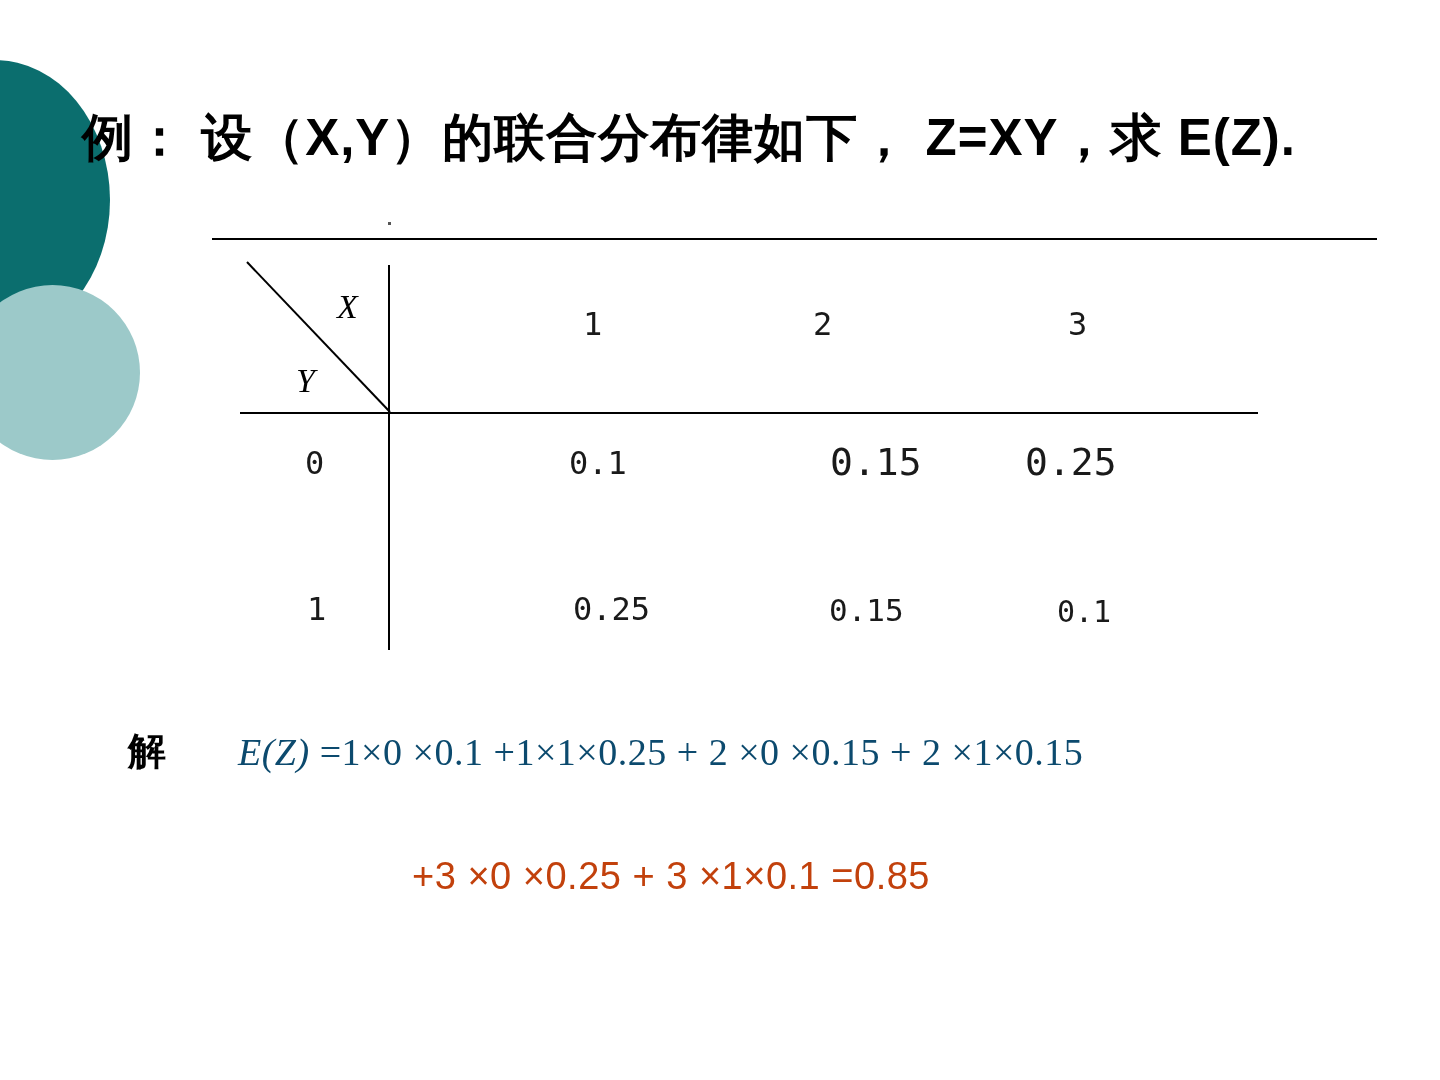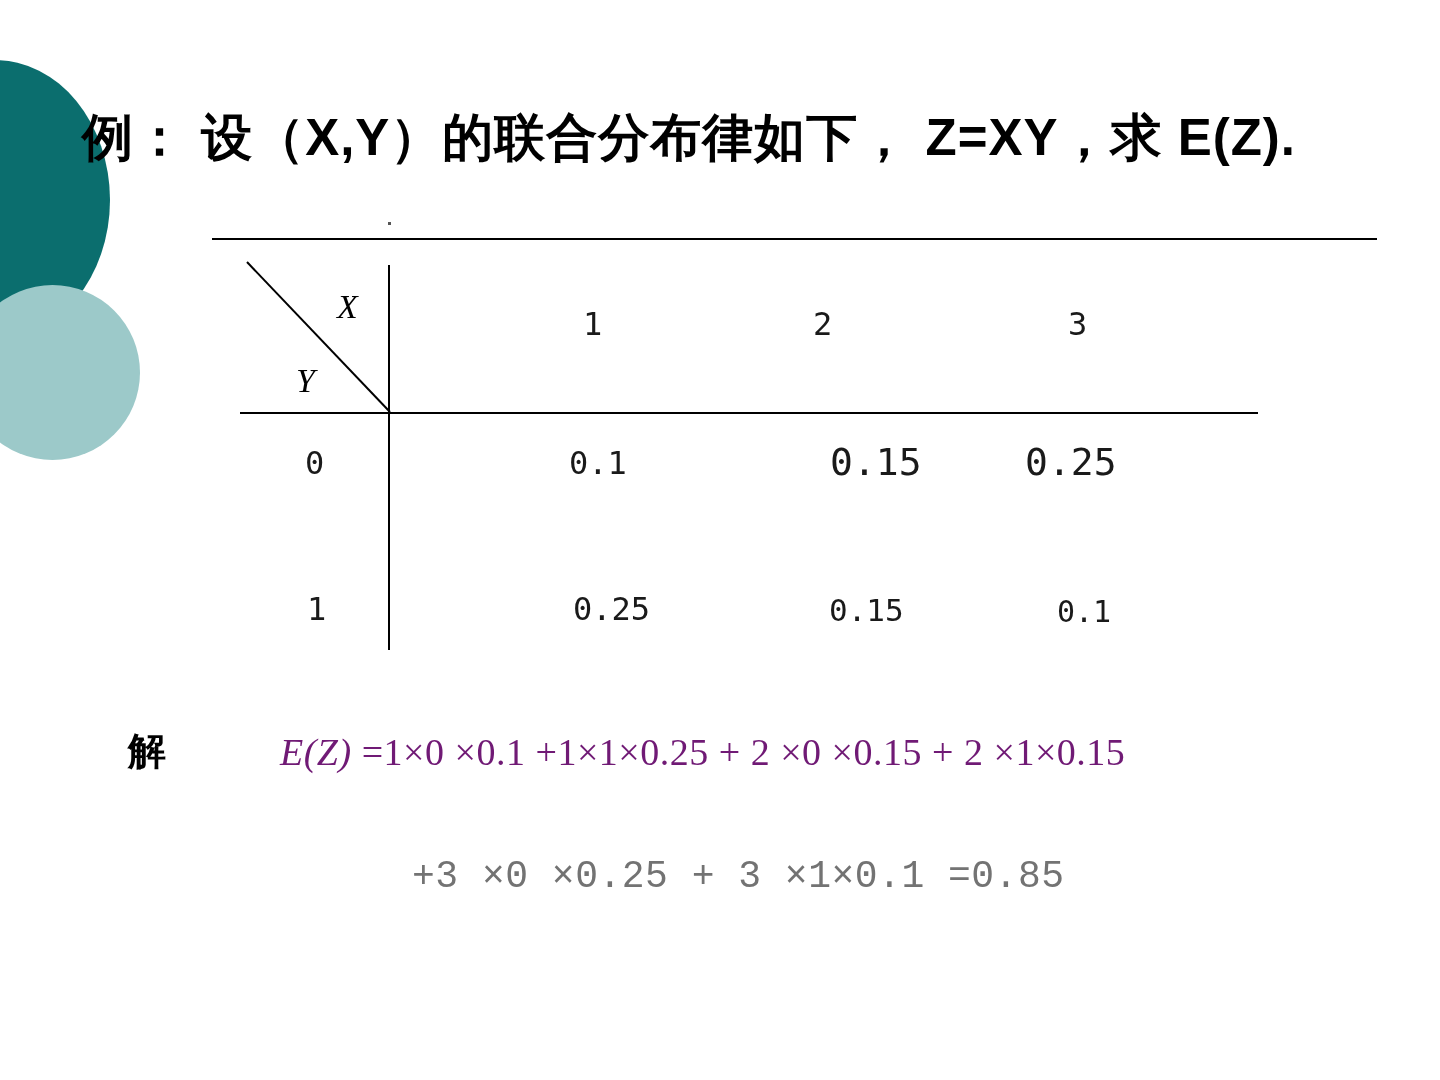--- a/index.html
+++ b/index.html
@@ -152,32 +152,31 @@
     font-size: 38px;
     font-weight: bold;
     color: #000;
   }
   .eq1 {
     position: absolute;
     left: 238px;
     top: 730px;
     font-family: "Liberation Serif", serif;
     font-size: 38px;
-    color: #701a75;
+    color: #0c4a6e;
     white-space: nowrap;
     letter-spacing: 0.5px;
-    margin-left: 42px;
   }
   .eq2 {
     position: absolute;
     left: 412px;
     top: 855px;
-    font-family: Liberation Mono, monospace;
+    font-family: Liberation Sans, sans-serif;
     font-size: 38px;
-    color: #737373;
+    color: #c2410c;
     white-space: nowrap;
     letter-spacing: 0.5px;
   }
   .it { font-style: italic; }
 </style>
 </head>
 <body>
 
 <div class="deco-square"></div>
 <div class="deco-circle-large2"></div>

